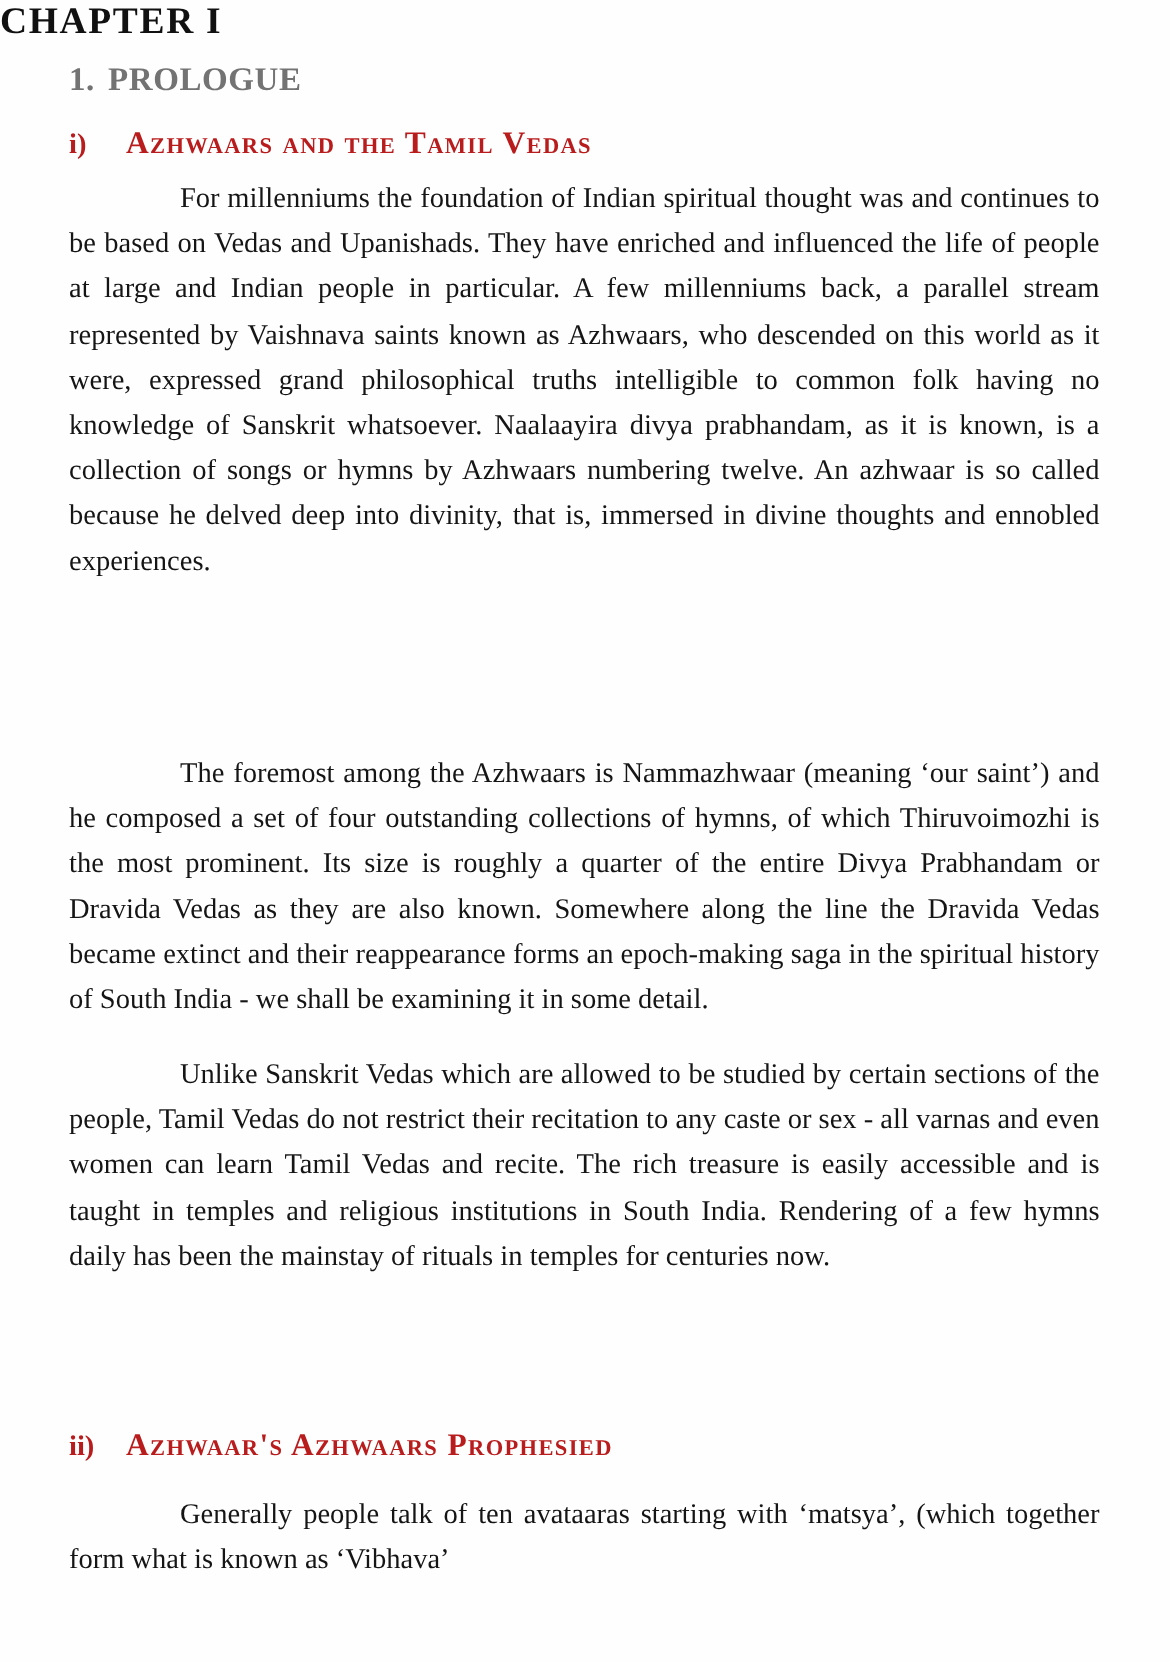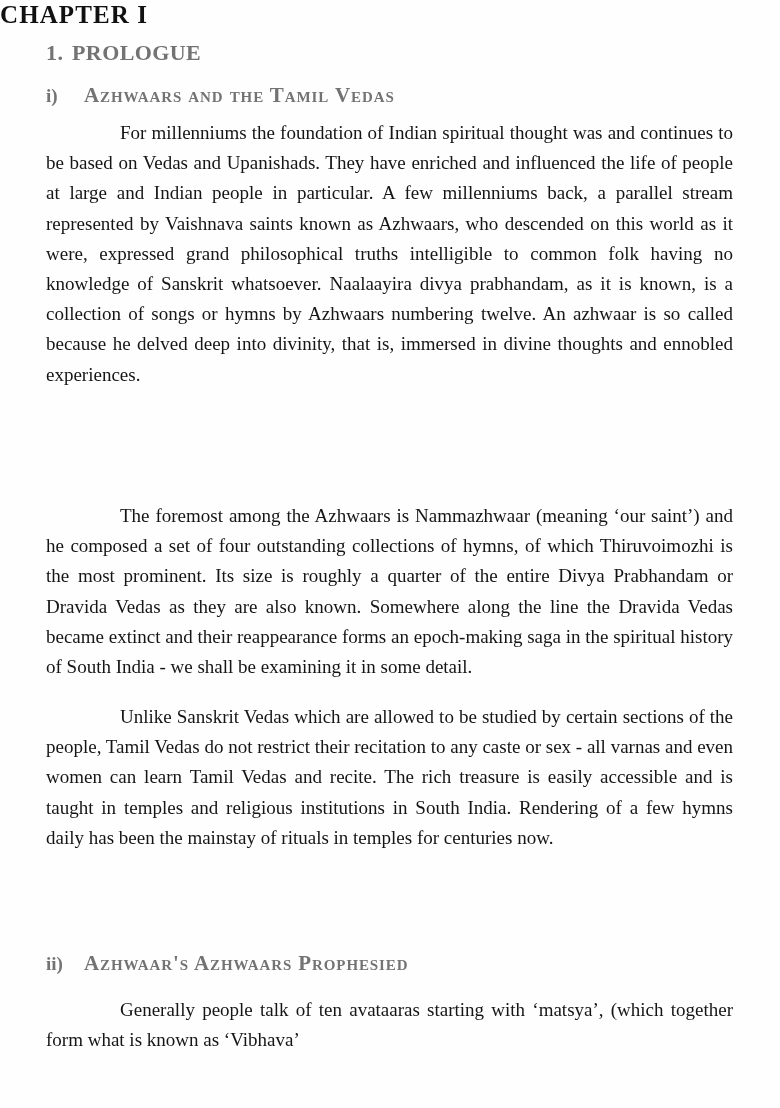--- a/index.html
+++ b/index.html
@@ -53,21 +53,21 @@
     min-width: 26px;
   }
 
   
   .sub-heading {
     position: absolute;
     left: 46px;
     font-size: 19px;
     font-weight: bold;
     line-height: 26px;
-    color: #737373;
+    color: #b91c1c;
     white-space: nowrap;
   }
   .sub-heading .num {
     display: inline-block;
     min-width: 38px;
     font-variant: normal;
     text-transform: none;
   }
   .sub-heading .smallcaps {
     font-variant: small-caps;

